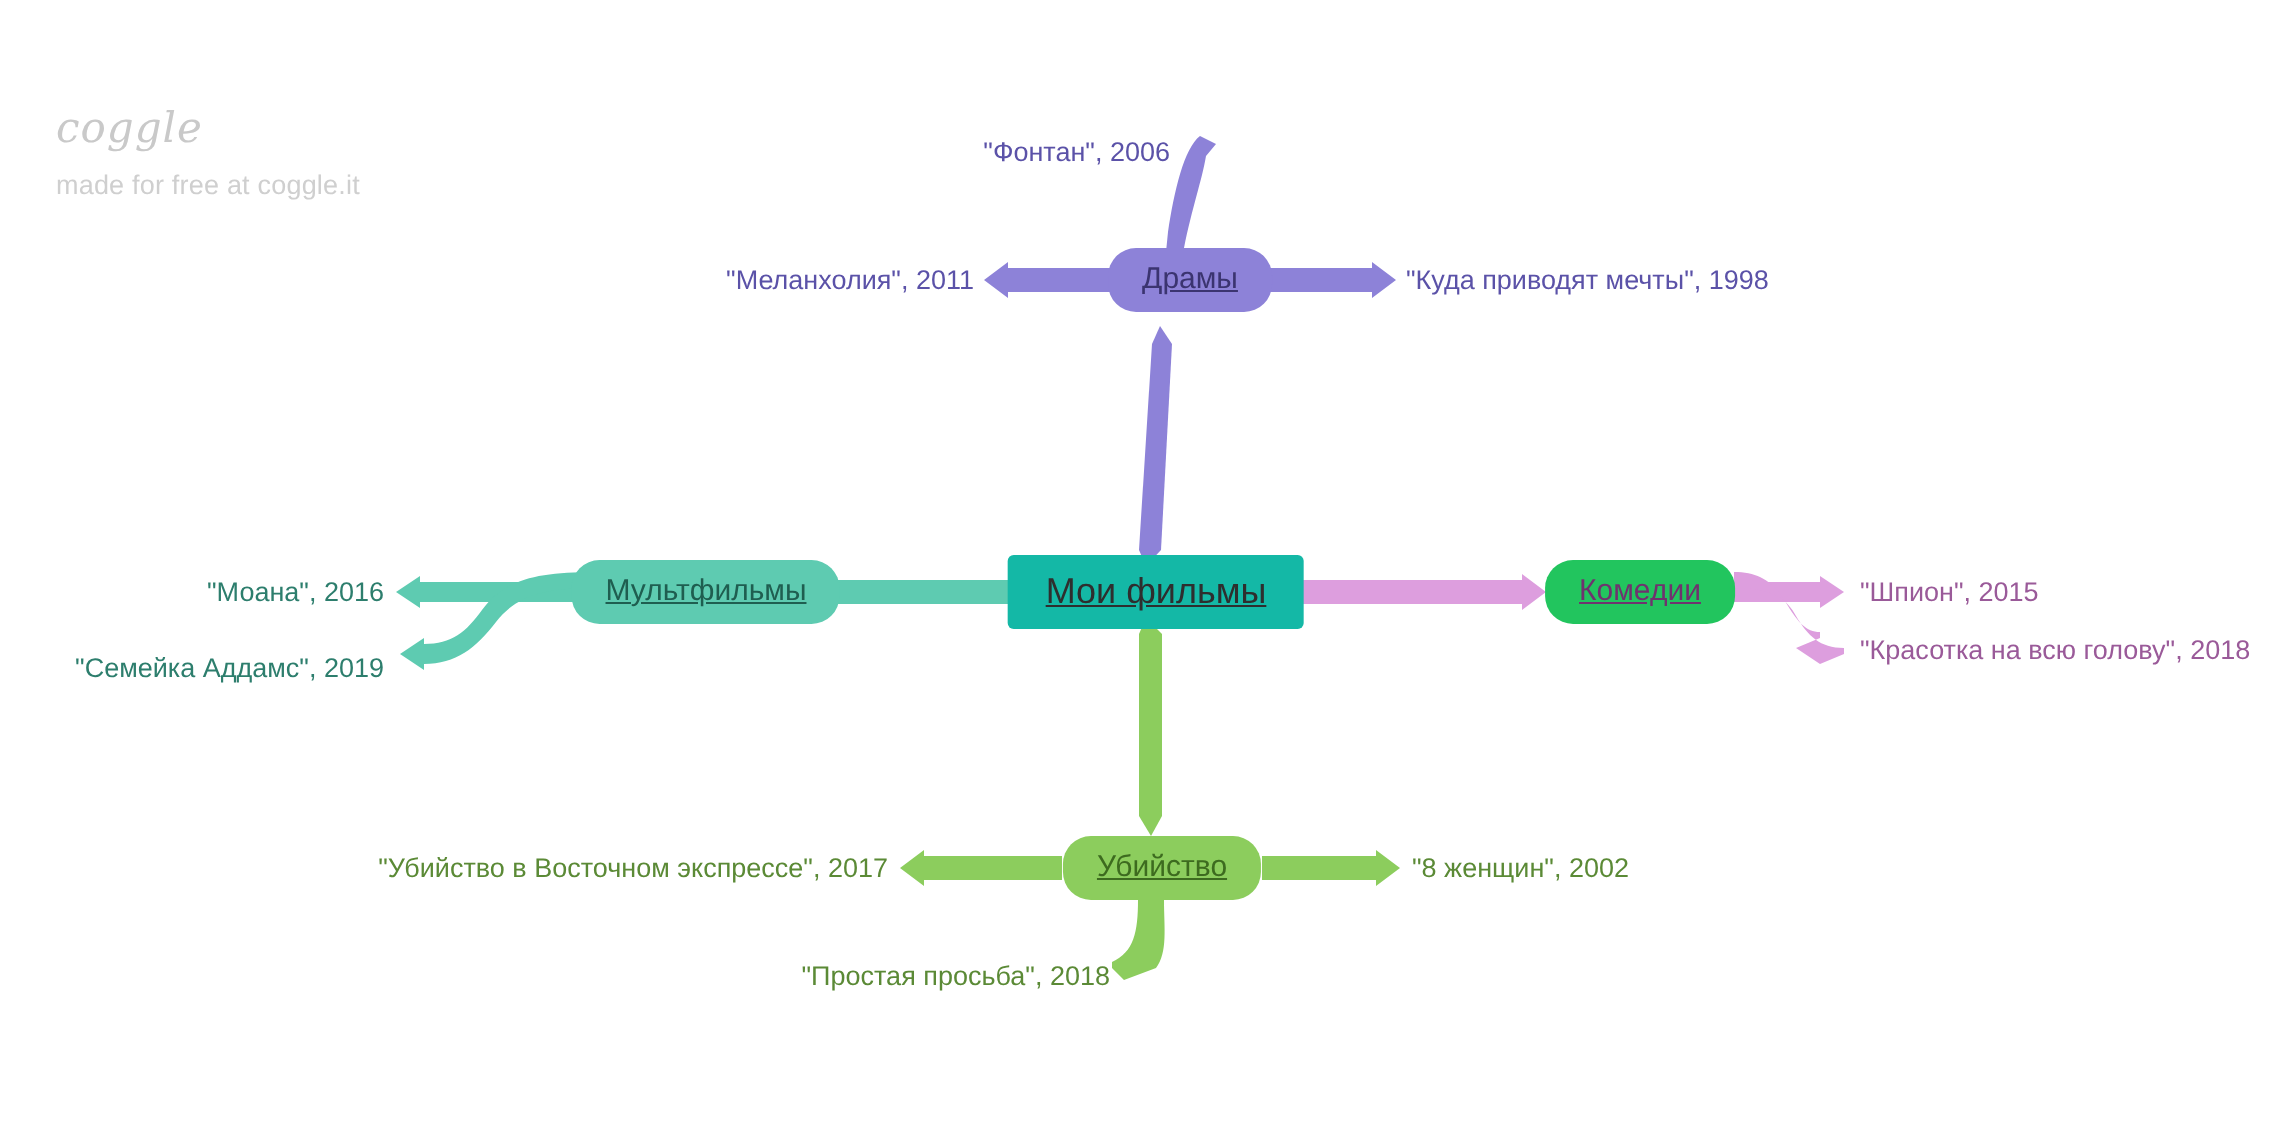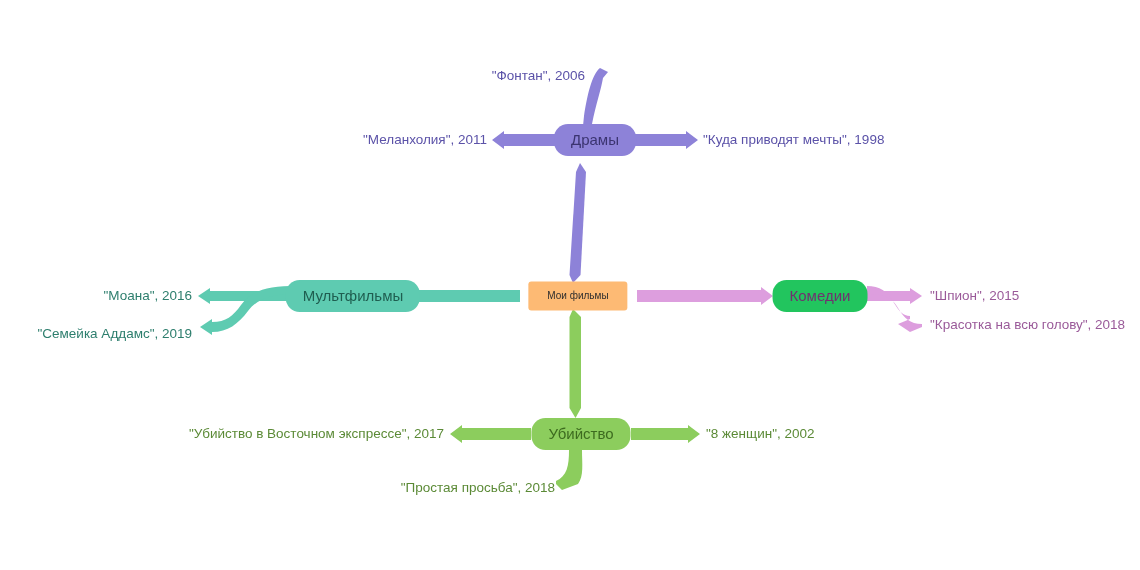--- a/index.html
+++ b/index.html
@@ -49,26 +49,27 @@
   
   .node {
     position: absolute;
     transform: translate(-50%, -50%);
     white-space: nowrap;
     font-size: 15px;
     line-height: 1;
     padding: 8px 17px 9px;
     border-radius: 14px;
     text-align: left;
+    text-decoration: underline;
   }
   .node.root {
     border-radius: 3px;
-    background: #fdba74;
+    background: #14b8a6;
     color: #2e2e2e;
-    font-size: 10px;
+    font-size: 18px;
     padding: 9px 19px 10px;
   }
   .node.dramas  { background: #8d82d8; color: #3b3470; }
   .node.cartoons{ background: #5ecbb1; color: #1f5e50; }
   .node.comedy  { background: #22c55e; color: #70326f; }
   .node.detect  { background: #8ccd5d; color: #3d6b1f; }
 
   
   .leaf {
     position: absolute;
@@ -119,20 +120,24 @@
     <path d="M 573 309 L 569.5 317 L 569.5 408 L 575.5 418 L 581 408 L 581 317 Z" fill="#8ccd5d"></path>
 
     <path d="M 531 428 L 531 440 L 462 440 L 462 443 L 450 434 L 462 425 L 462 428 Z" fill="#8ccd5d"></path>
 
     <path d="M 631 428 L 631 440 L 688 440 L 688 443 L 700 434 L 688 425 L 688 428 Z" fill="#8ccd5d"></path>
 
     <path d="M 569 450 C 569 466 567 476 556 481 L 556 484 L 562 490 L 578 484
              C 584 476 582 464 582 450 L 575 444 Z" fill="#8ccd5d"></path>
   </svg>
 
+  <div class="brand">
+    <div class="brand-logo">coggle</div>
+    <div class="brand-tag">made for free at coggle.it</div>
+  </div>
 
   <div class="node root" style="left:578px; top:296px;">Мои фильмы</div>
 
   <div class="node dramas" style="left:595px; top:140px;">Драмы</div>
 
   <div class="node cartoons" style="left:353px; top:296px;">Мультфильмы</div>
 
   <div class="node comedy" style="left:820px; top:296px;">Комедии</div>
 
   <div class="node detect" style="left:581px; top:434px;">Убийство</div>

